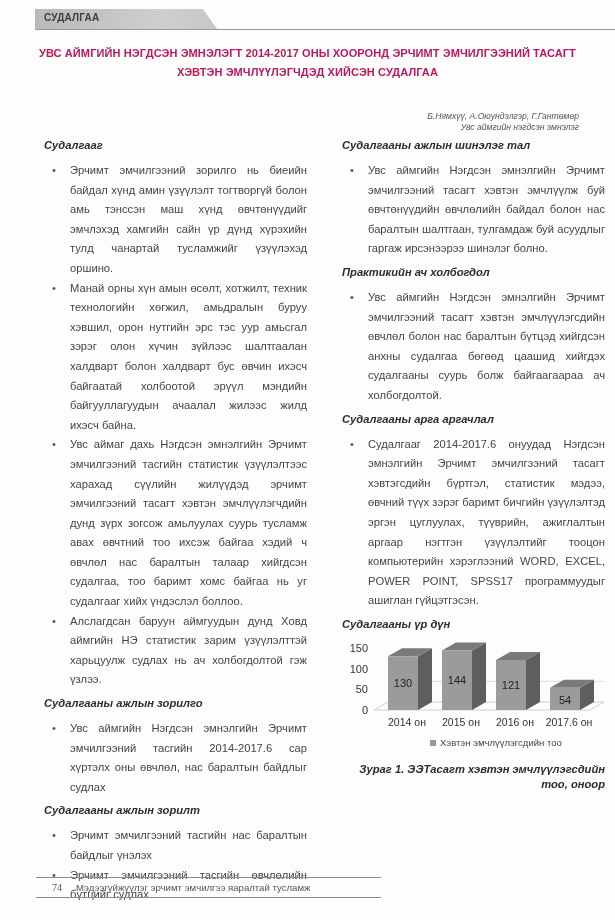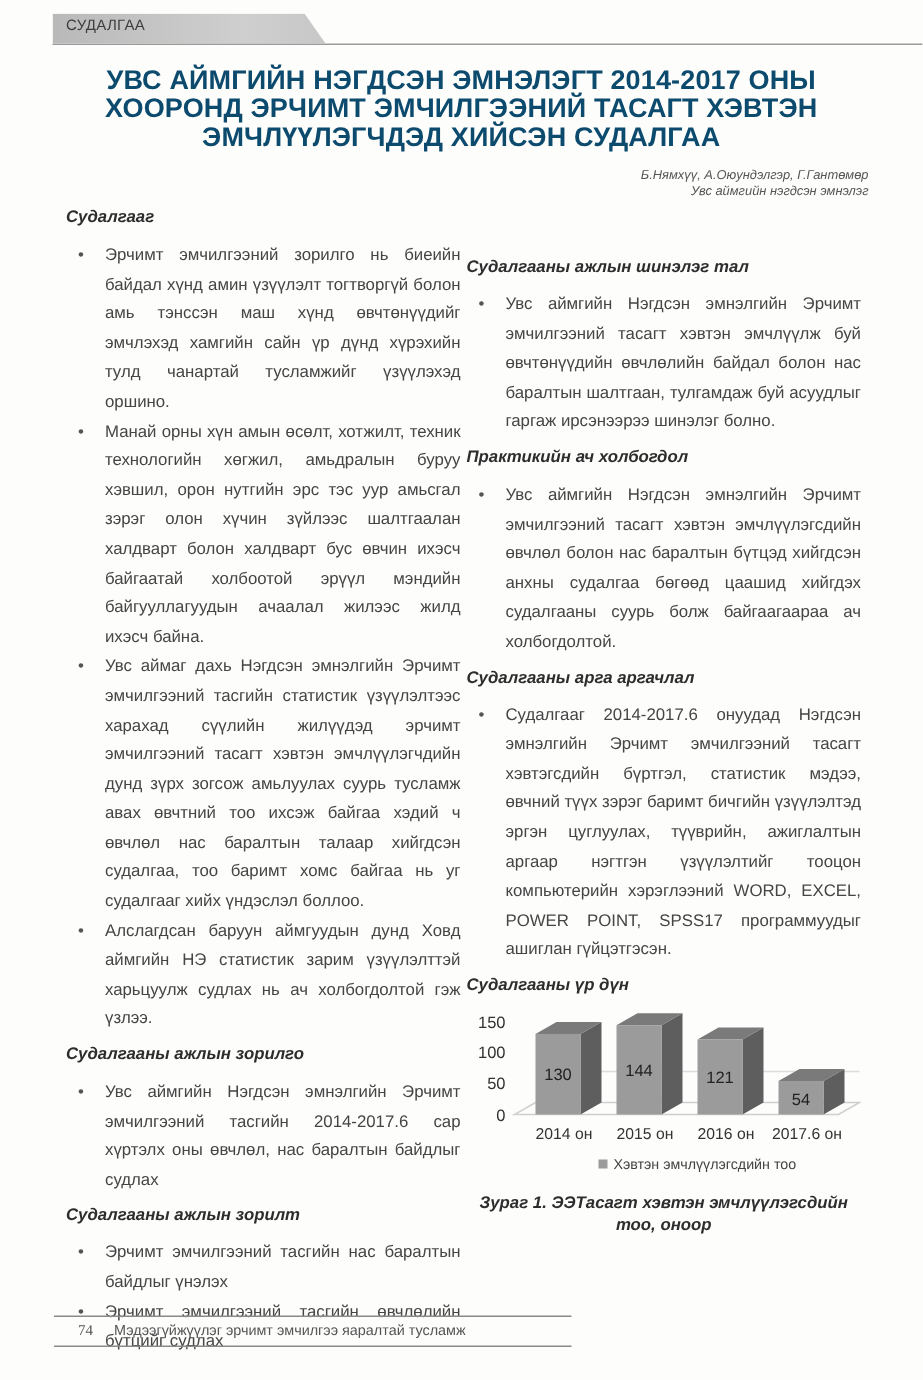--- a/index.html
+++ b/index.html
@@ -8,56 +8,56 @@
     font-family: "DejaVu Sans", sans-serif; color: #3b3b3b;
   }
   .tab {
     position: absolute; left: 35px; top: 9px; width: 150px; height: 20px;
     background: linear-gradient(90deg, #b9b9b9, #cfcfcf 70%, #c7c7c7);
     clip-path: polygon(0 0, 168px 0, 100% 100%, 0 100%);
     width: 182px;
   }
   .tab-label {
     position: absolute; left: 44px; top: 12px; font-family: "Liberation Sans", sans-serif;
-    font-weight: normal; font-size: 10px; color: #3e3e3e; letter-spacing: 0.2px;
+    font-weight: bold; font-size: 10px; color: #3e3e3e; letter-spacing: 0.2px;
   }
   .top-rule { position: absolute; left: 35px; right: 0; top: 29px; height: 1px; background: #9a9a9a; }
   .title {
     position: absolute; left: 30px; width: 555px; top: 44px; text-align: center;
-    font-family: "Liberation Sans", sans-serif; font-weight: bold; font-size: 18px;
-    line-height: 19px; color: #0c4a6e; letter-spacing: 0.1px;
+    font-family: "Liberation Sans", sans-serif; font-weight: bold; font-size: 11px;
+    line-height: 19px; color: #be185d; letter-spacing: 0.1px;
   }
   .authors {
     position: absolute; right: 36px; top: 111px; text-align: right;
     font-family: "Liberation Sans", sans-serif; font-style: italic; font-size: 8.6px; line-height: 11px; color: #555;
   }
   .col { position: absolute; top: 138px; width: 263px; }
   .col.left { left: 44px; }
-  .col.right { left: 311px; margin-top: 33px; }
+  .col.right { left: 342px; }
   h3 {
     margin: 0; font-family: "Liberation Sans", sans-serif; font-style: italic; font-weight: bold;
     font-size: 11.2px; color: #2d2d2d; line-height: 15px;
   }
   ul { margin: 0; padding: 0; list-style: none; }
   li {
     position: relative; padding-left: 26px; font-family: "Liberation Sans", sans-serif;
     font-size: 11.2px; line-height: 19.6px; text-align: justify; color: #454545;
   }
   li::before { content: "•"; position: absolute; left: 8px; top: 0; color: #555; }
   p.body {
     margin: 0; font-family: "Liberation Sans", sans-serif; font-size: 11.2px; line-height: 19.6px;
     text-align: justify; text-indent: 24px; color: #454545;
   }
   .sec { margin-bottom: 6px; }
   .sec h3 { margin-bottom: 8px; }
   .chart { position: relative; width: 263px; height: 118px; margin-top: 6px; }
   .chart svg { position: absolute; left: 0; top: 0; }
   .caption {
     font-family: "Liberation Sans", sans-serif; font-style: italic; font-weight: bold;
-    font-size: 11.2px; line-height: 15px; text-align: center; color: #2d2d2d; margin-top: 4px;
+    font-size: 11.2px; line-height: 15px; text-align: right; color: #2d2d2d; margin-top: 4px;
   }
   .foot-rule { position: absolute; left: 36px; width: 345px; height: 1px; background: #8a8a8a; }
   .foot {
     position: absolute; left: 38px; top: 882px; font-family: "Liberation Serif", serif; font-size: 10px; color: #555; text-align: center;
   }
   .foot .pn { display: inline-block; width: 38px; }
   .foot .jt { font-family: "Liberation Sans", sans-serif; font-size: 9.6px; }
 </style>
 </head>
 <body>

